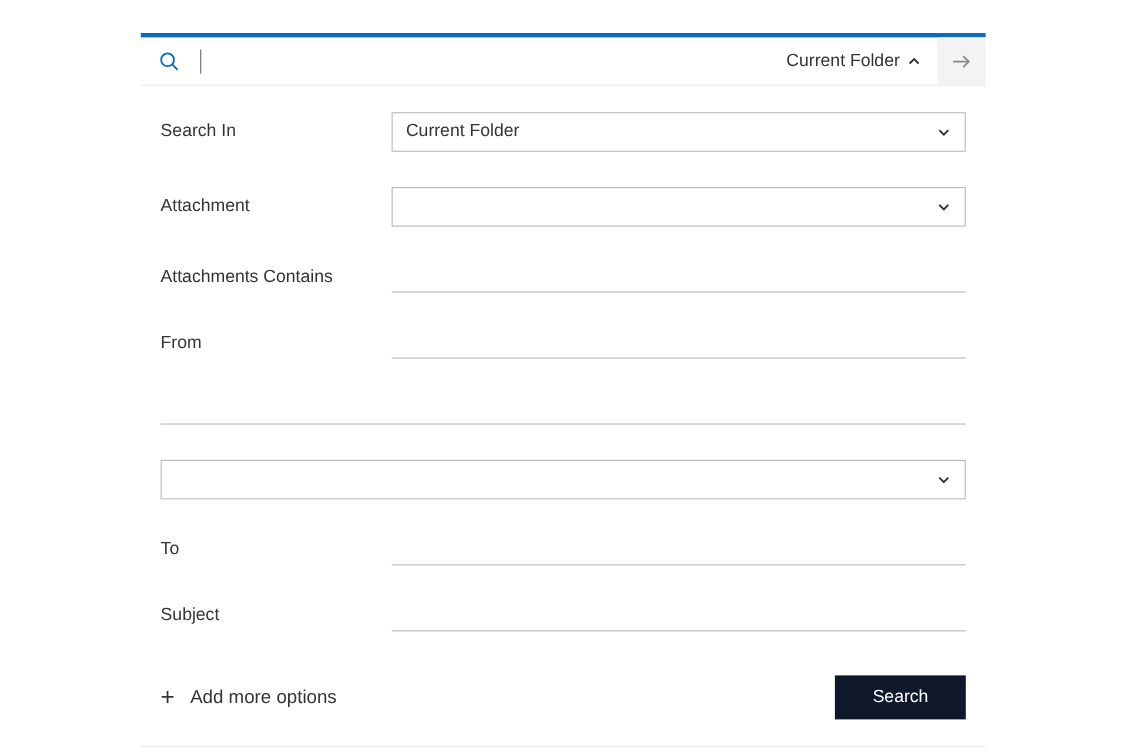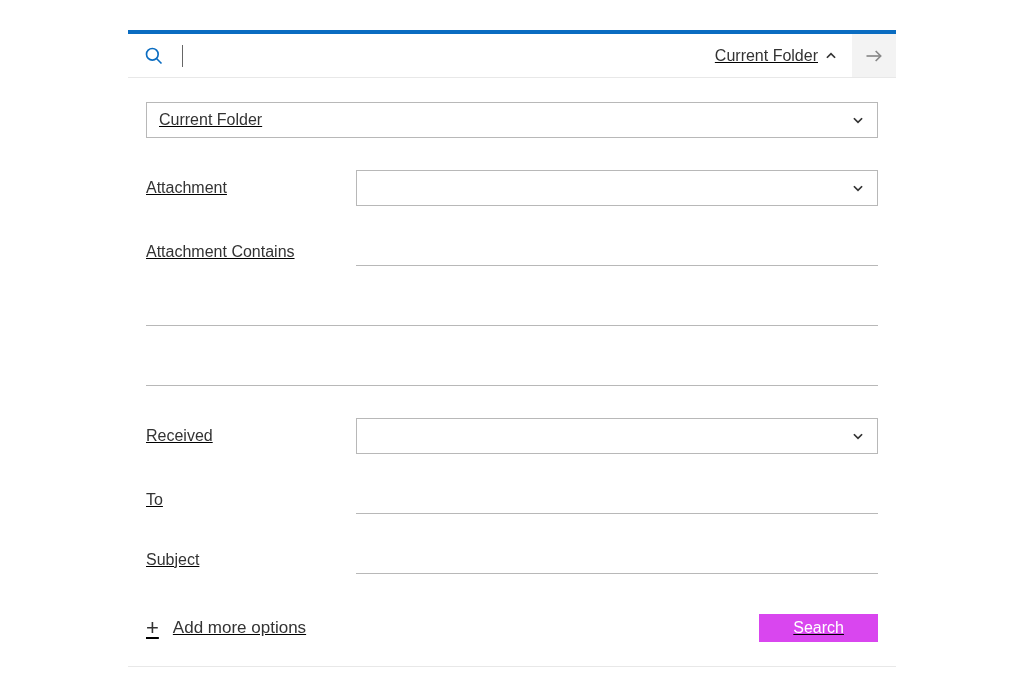--- a/index.html
+++ b/index.html
@@ -10,21 +10,20 @@
     }
     body {
       background: #fff;
       display: flex;
       justify-content: center;
       padding-top: 30px;
     }
     .panel {
       width: 768px;
       border-top: 4px solid #0a6cc1;
-      text-decoration: underline;
     }
     .search-bar {
       display: flex;
       align-items: center;
       height: 44px;
       border-bottom: 1px solid #e8e8e8;
     }
     .search-icon-wrap {
       width: 52px;
       display: flex;
@@ -132,24 +131,24 @@
       font-size: 17px;
       color: #333;
       cursor: pointer;
     }
     .plus-icon {
       font-size: 22px;
       font-weight: 300;
       line-height: 1;
     }
     .search-button {
-      background: #d946ef;
+      background: #0f172a;
       color: #fff;
       border: none;
-      height: 28px;
+      height: 40px;
       padding: 0 34px;
       font-size: 16px;
       cursor: pointer;
     }
   </style>
 </head>
 <body>
 
 <div class="panel">
 
@@ -173,20 +172,21 @@
       <svg viewBox="0 0 24 24" fill="none" stroke="#888" stroke-width="2">
         <line x1="3" y1="12" x2="20" y2="12"></line>
         <polyline points="14 6 20 12 14 18"></polyline>
       </svg>
     </div>
   </div>
 
   <div class="form-area">
 
     <div class="form-row">
+      <div class="form-label">Search In</div>
       <div class="form-control">
         <div class="select-box">
           <span>Current Folder</span>
           <svg viewBox="0 0 24 24" fill="none" stroke="#333" stroke-width="3">
             <polyline points="5 9 12 16 19 9"></polyline>
           </svg>
         </div>
       </div>
     </div>
 
@@ -196,40 +196,40 @@
         <div class="select-box">
           <span></span>
           <svg viewBox="0 0 24 24" fill="none" stroke="#333" stroke-width="3">
             <polyline points="5 9 12 16 19 9"></polyline>
           </svg>
         </div>
       </div>
     </div>
 
     <div class="form-row">
-      <div class="form-label">Attachment Contains</div>
-      <div class="form-control">
-        <input class="underline-input" type="text" value="" style="">
-      </div>
-    </div>
-
-    <div class="form-row">
-      <div class="form-control">
-        <input class="underline-input" type="text" value="" style="">
-      </div>
-    </div>
-
-    <div class="form-row">
-      <div class="form-control">
-        <input class="underline-input" type="text" value="" style="">
-      </div>
-    </div>
-
-    <div class="form-row">
-      <div class="form-label">Received</div>
+      <div class="form-label">Attachments Contains</div>
+      <div class="form-control">
+        <input class="underline-input" type="text" value="" style="">
+      </div>
+    </div>
+
+    <div class="form-row">
+      <div class="form-label">From</div>
+      <div class="form-control">
+        <input class="underline-input" type="text" value="" style="">
+      </div>
+    </div>
+
+    <div class="form-row">
+      <div class="form-control">
+        <input class="underline-input" type="text" value="" style="">
+      </div>
+    </div>
+
+    <div class="form-row">
       <div class="form-control">
         <div class="select-box">
           <span></span>
           <svg viewBox="0 0 24 24" fill="none" stroke="#333" stroke-width="3">
             <polyline points="5 9 12 16 19 9"></polyline>
           </svg>
         </div>
       </div>
     </div>
 

